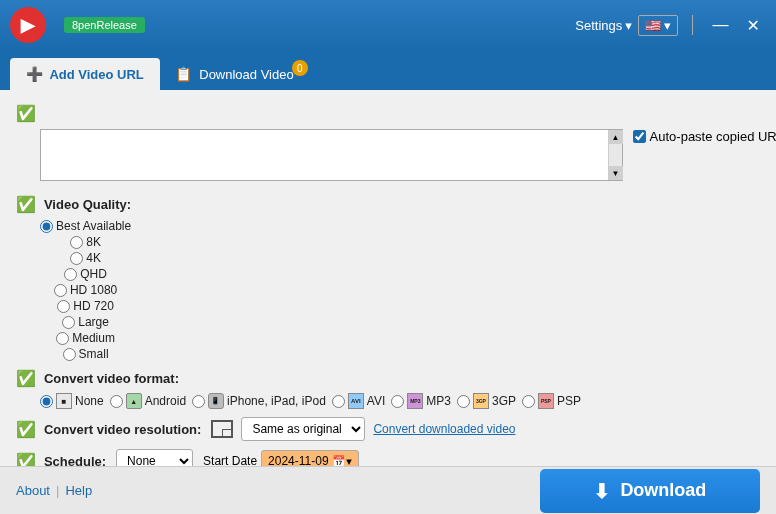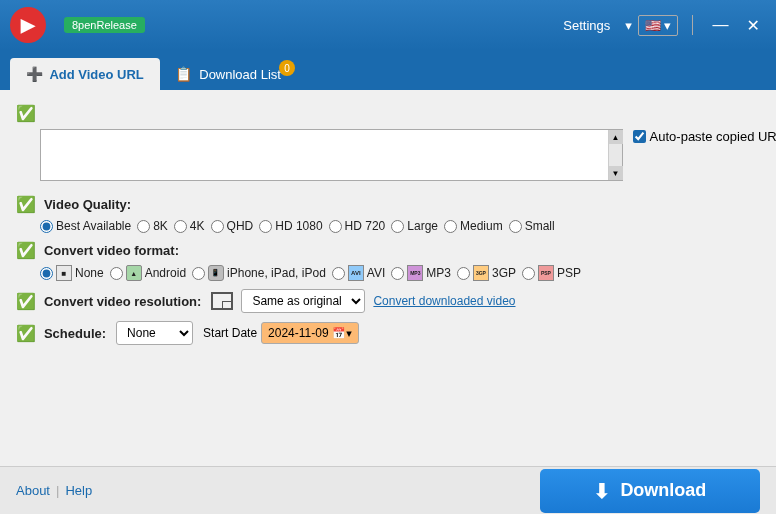--- a/index.html
+++ b/index.html
@@ -32,21 +32,21 @@
       font-size: 11px;
       padding: 2px 8px;
       border-radius: 3px;
       margin-left: 10px;
     }
     #window-controls {
       display: flex; align-items: center; gap: 6px;
       margin-left: auto;
     }
     #settings-btn {
-      background: none; border: none; color: white; cursor: pointer; font-size: 13px; display: flex; align-items: center; gap: 15px;
+      background: none; border: none; color: white; cursor: pointer; font-size: 13px; display: flex; align-items: center; gap: 3px;
     }
     #lang-btn {
       background: none; border: 1px solid #aaa; color: white; cursor: pointer; font-size: 13px; padding: 2px 6px; display: flex; align-items: center; gap: 3px; border-radius: 2px;
     }
     #divider-v { width: 1px; height: 20px; background: #aaa; margin: 0 8px; }
     #minimize-btn, #close-btn {
       background: none; border: none; color: white; cursor: pointer; font-size: 16px; padding: 0 6px;
     }
 
     
@@ -160,21 +160,21 @@
     }
     #autopaste-row {
       display: flex; align-items: center; gap: 4px; margin-left: 0;
     }
     #autopaste-check { accent-color: #1a6aae; }
 
     
     #quality-section { margin-bottom: 10px; }
     #quality-options {
       margin-left: 24px;
-      display: flex; flex-wrap: wrap; gap: 2px; align-items: center;
+      display: flex; flex-wrap: wrap; gap: 2px; align-items: center; flex-direction: column;
     }
     .radio-label {
       display: flex; align-items: center; gap: 3px; font-size: 12px; color: #222;
       margin-right: 4px; cursor: pointer;
     }
     .radio-label input[type=radio] { accent-color: #1a6aae; margin: 0; }
 
     
     #format-section { margin-bottom: 10px; }
     #format-options {
@@ -262,21 +262,21 @@
   </div>
 </div>
 
 <div id="tab-bar">
   <div class="tab active">
     <span class="tab-icon">➕</span>
     <span>Add Video URL</span>
   </div>
   <div class="tab" style="position:relative;">
     <span class="tab-icon">📋</span>
-    <span>Download List</span>
+    <span>Download Video</span>
     <span class="tab-badge">0</span>
   </div>
 </div>
 
 <div id="main">
 
   <div id="url-section" class="section-row" style="flex-direction:column; align-items:flex-start;">
     <div style="display:flex; align-items:center; margin-bottom:6px;">
       <span class="section-icon">✅</span>
     </div>

